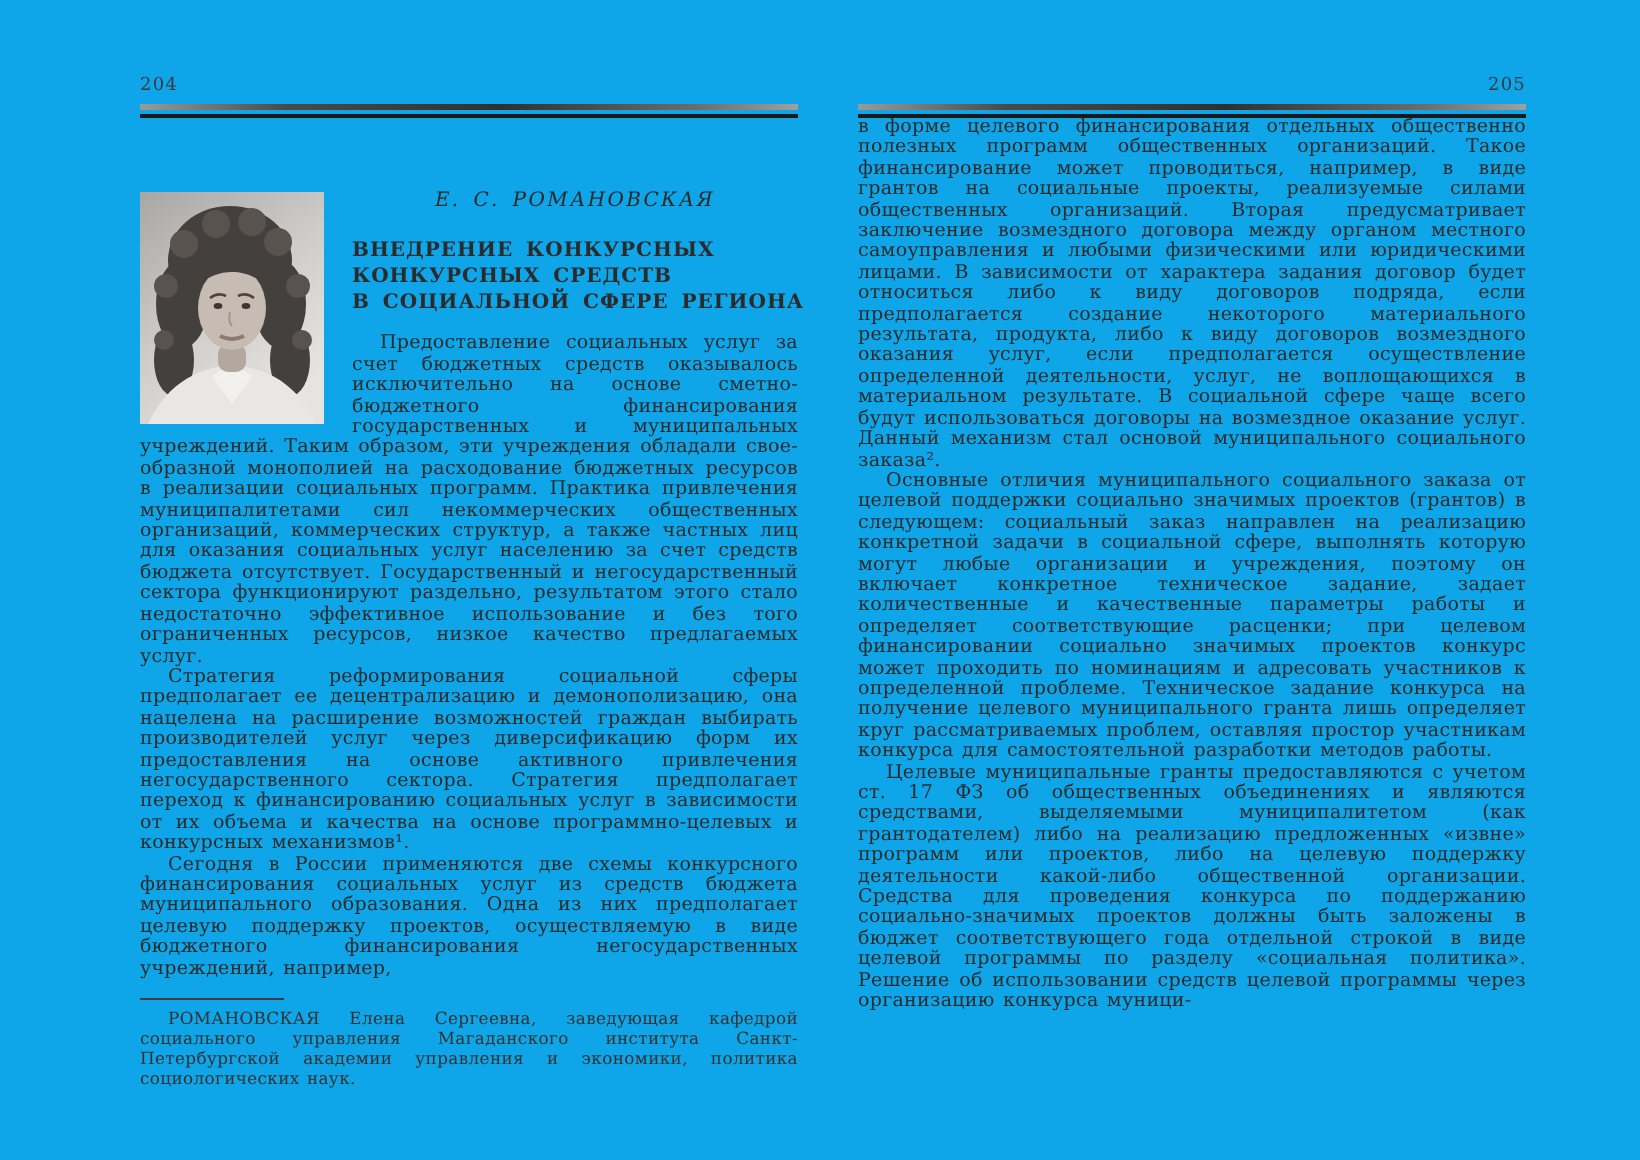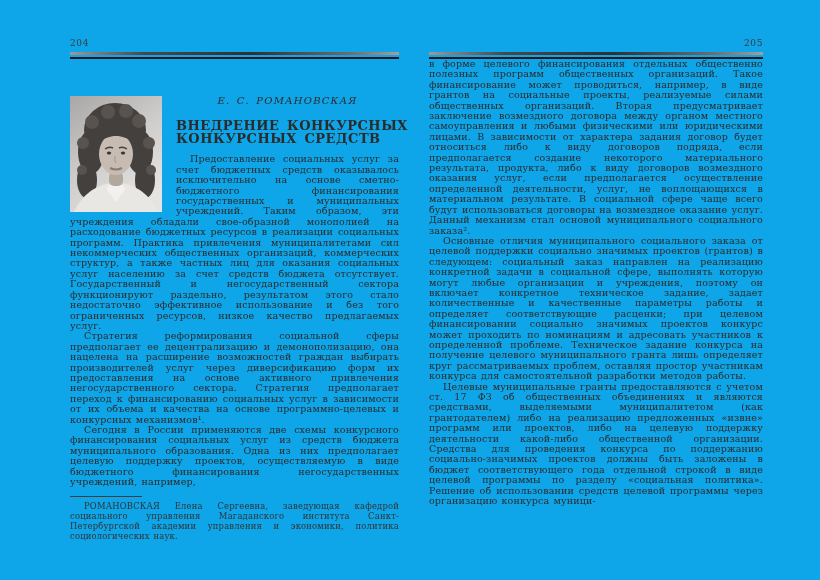--- a/index.html
+++ b/index.html
@@ -67,21 +67,21 @@
     font-size: 10px;
     letter-spacing: 1.2px;
     word-spacing: 2px;
     margin: 0 0 13px 0;
     text-align: center;
     white-space: nowrap;
   }
   .title { margin: 0 0 9px 0; text-align: left; }
   .title-line {
     font-weight: bold;
-    font-size: 13px;
+    font-size: 10px;
     line-height: 13px;
     letter-spacing: 0.5px;
     word-spacing: 2.5px;
     white-space: nowrap;
     padding-left: 12px;
   }
   p.para { margin: 0; }
   p.indent { text-indent: 14px; }
 
   .footnote { margin-top: 9px; }
@@ -156,20 +156,21 @@
           <path d="M45,60 q-1,5 1,7" stroke="#a2968c" stroke-width="1" fill="none"></path>
           <path d="M40,72 q6,3 12,0" stroke="#8d7a72" stroke-width="2" fill="none"></path>
         </svg>
       </figure>
 
       <div class="author">Е. С. РОМАНОВСКАЯ</div>
 
       <h1 class="title">
         <div class="title-line">ВНЕДРЕНИЕ КОНКУРСНЫХ</div>
         <div class="title-line">КОНКУРСНЫХ СРЕДСТВ</div>
+        <div class="title-line">В СОЦИАЛЬНОЙ СФЕРЕ РЕГИОНА</div>
       </h1>
 
       <p class="para indent">Предоставление социальных услуг за счет бюджетных средств оказывалось исключительно на основе сметно-бюджетного финансирования государственных и муниципальных учреждений. Таким образом, эти учреждения обладали свое-образной монополией на расходование бюджетных ресурсов в реализации социальных программ. Практика привлечения муниципалитетами сил некоммерческих общественных организаций, коммерческих структур, а также частных лиц для оказания социальных услуг населению за счет средств бюджета отсутствует. Государственный и негосударственный сектора функционируют раздельно, результатом этого стало недостаточно эффективное использование и без того ограниченных ресурсов, низкое качество предлагаемых услуг.</p>
       <p class="para indent">Стратегия реформирования социальной сферы предполагает ее децентрализацию и демонополизацию, она нацелена на расширение возможностей граждан выбирать производителей услуг через диверсификацию форм их предоставления на основе активного привлечения негосударственного сектора. Стратегия предполагает переход к финансированию социальных услуг в зависимости от их объема и качества на основе программно-целевых и конкурсных механизмов¹.</p>
       <p class="para indent">Сегодня в России применяются две схемы конкурсного финансирования социальных услуг из средств бюджета муниципального образования. Одна из них предполагает целевую поддержку проектов, осуществляемую в виде бюджетного финансирования негосударственных учреждений, например,</p>
 
       <div class="footnote">
         <div class="fn-rule"></div>
         <p class="fn-text">РОМАНОВСКАЯ Елена Сергеевна, заведующая кафедрой социального управления Магаданского института Санкт-Петербургской академии управления и экономики, политика социологических наук.</p>
       </div>

